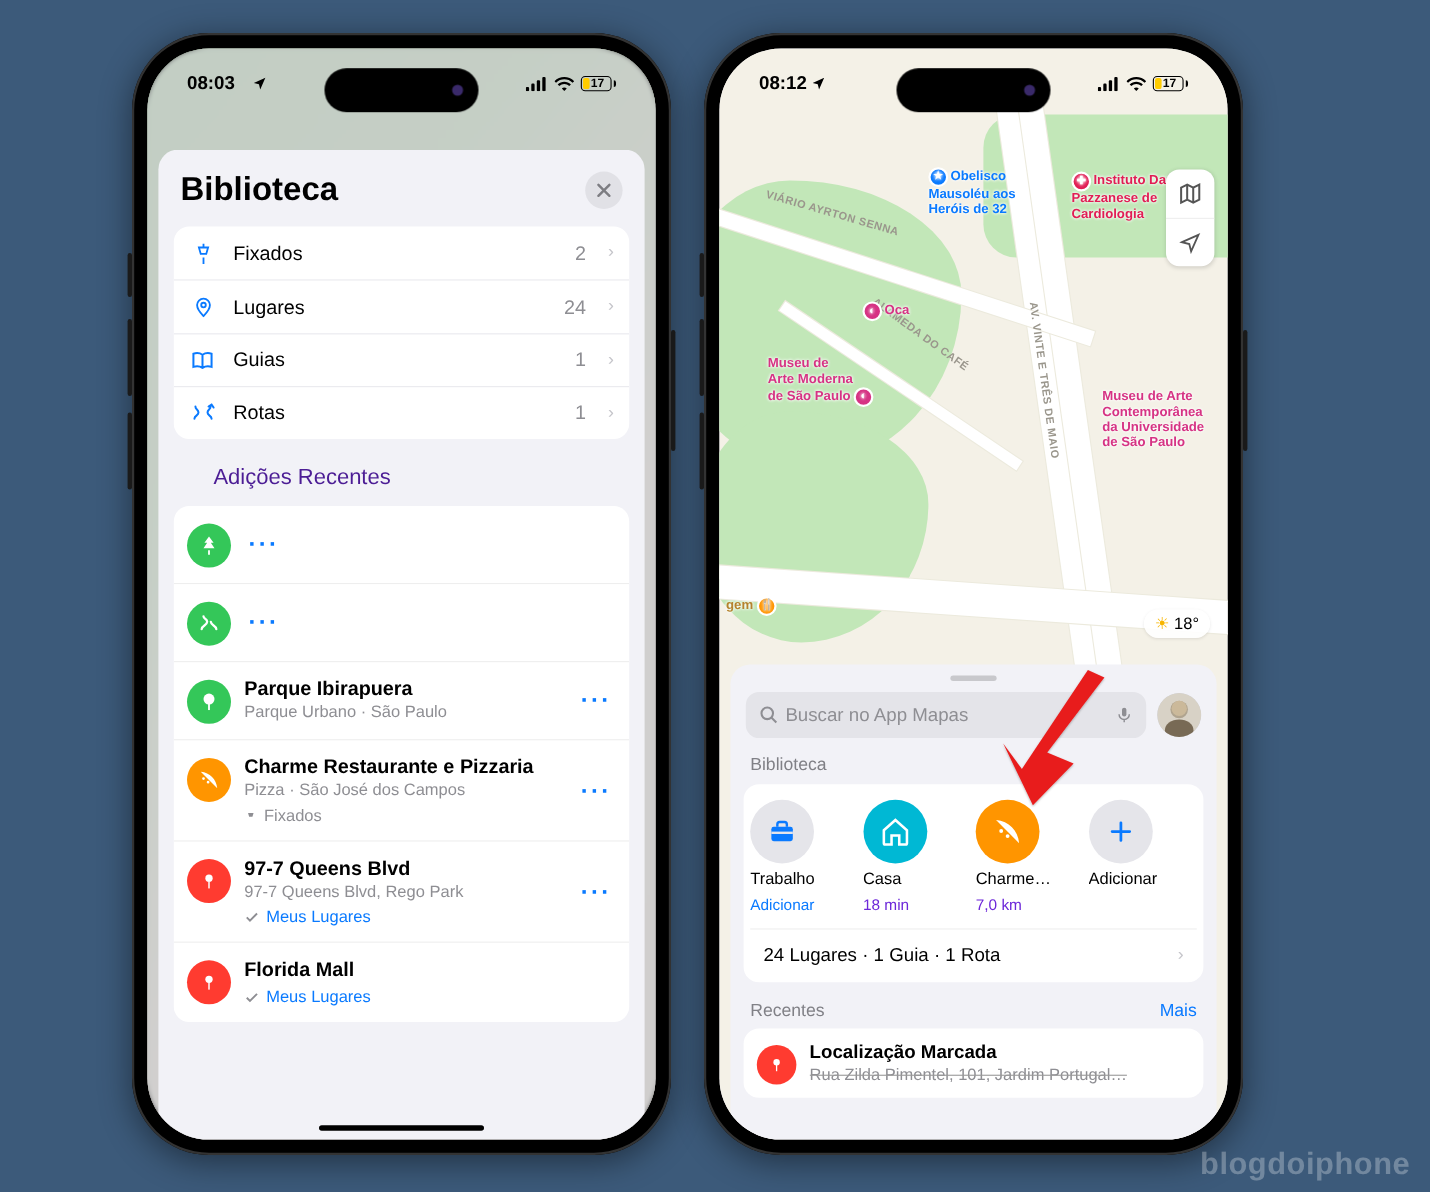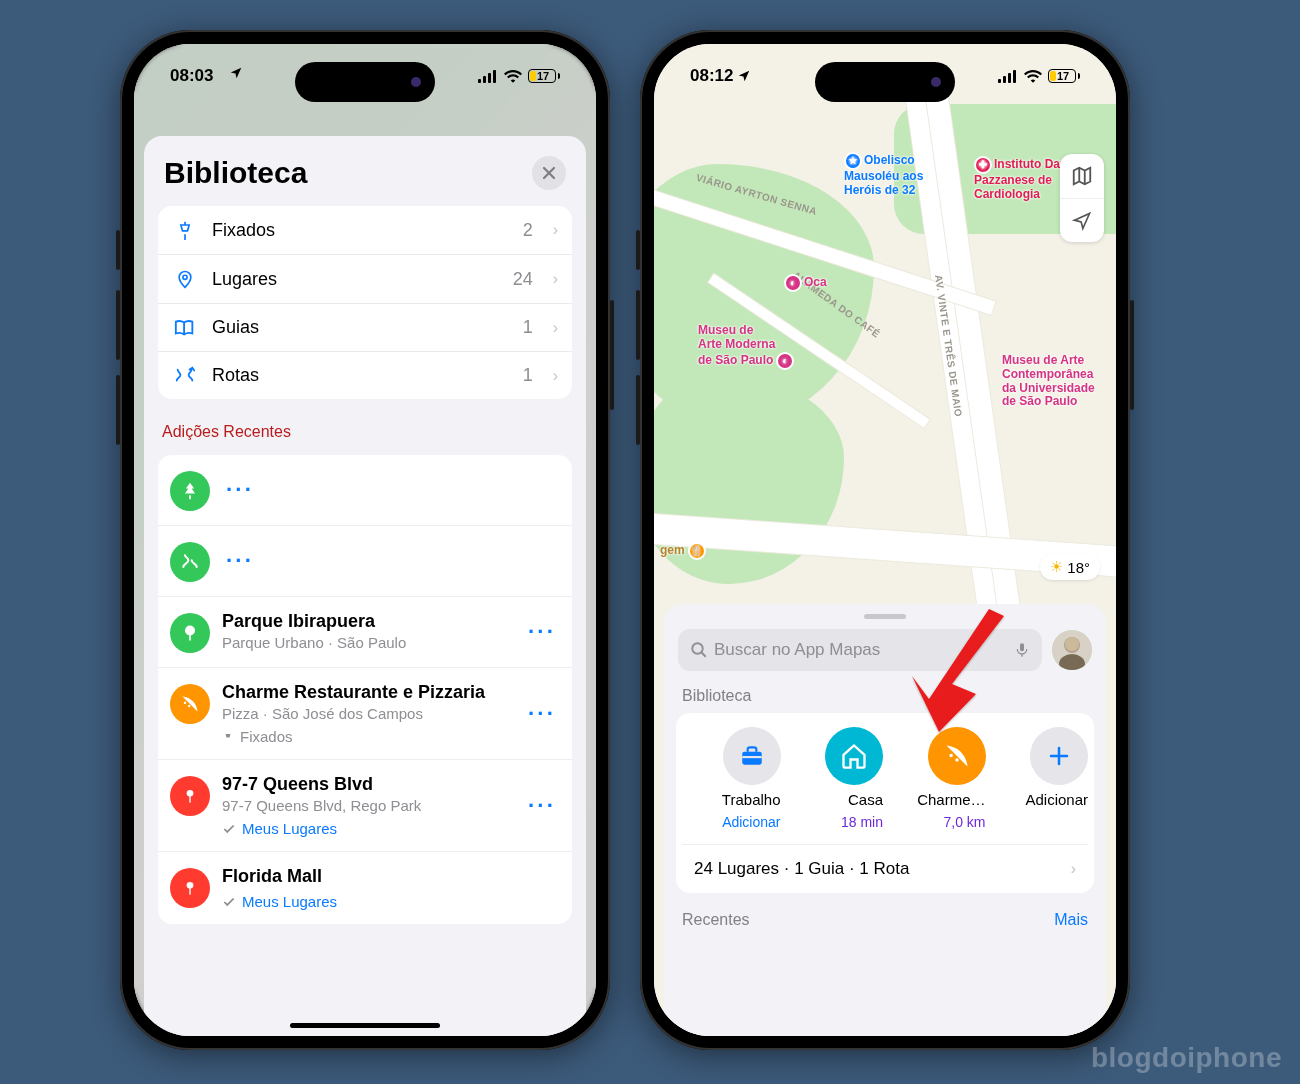--- a/index.html
+++ b/index.html
@@ -28,21 +28,21 @@
 .sheet-header{display:flex;align-items:center;justify-content:space-between;padding:20px 20px 10px 20px;}
 .sheet-title{font-size:30px;font-weight:700;color:#000;}
 .close-btn{width:34px;height:34px;border-radius:50%;background:#e1e1e6;display:flex;align-items:center;justify-content:center;color:#7d7d82;font-size:20px;font-weight:400;}
 .card{background:#fff;border-radius:14px;margin:6px 14px;overflow:hidden;}
 .row{display:flex;align-items:center;padding:13px 14px;gap:14px;border-top:1px solid #e9e9ee;}
 .row:first-child{border-top:none;}
 .row-icon{width:26px;display:flex;justify-content:center;color:#0a7aff;}
 .row-label{flex:1;font-size:18px;color:#000;}
 .row-count{font-size:18px;color:#8e8e93;margin-right:6px;}
 .chev{color:#c5c5ca;font-size:16px;}
-.section-head{font-size:16px;color:#b91c1c;padding:18px 18px 8px;}
+.section-head{font-size:20px;color:#4c1d95;padding:18px 18px 8px;margin-left:32px;}
 .recent{display:flex;align-items:flex-start;padding:14px 12px;gap:12px;border-top:1px solid #eee;}
 .recent:first-child{border-top:none;}
 .bubble{width:40px;height:40px;border-radius:50%;display:flex;align-items:center;justify-content:center;color:#fff;flex:0 0 40px;margin-top:2px;}
 .b-green{background:#34c759;}.b-orange{background:#ff9500;}.b-red{background:#ff3b30;}
 .rec-body{flex:1;min-width:0;}
 .rec-t{font-size:18px;font-weight:600;color:#000;white-space:nowrap;overflow:hidden;text-overflow:ellipsis;}
 .rec-s{font-size:15px;color:#8e8e93;margin-top:2px;white-space:nowrap;overflow:hidden;text-overflow:ellipsis;}
 .rec-tag{margin-top:6px;font-size:15px;color:#8e8e93;display:flex;align-items:center;gap:6px;}
 .rec-tag.blue span{color:#0a7aff;}
 .more{color:#0a7aff;font-size:22px;letter-spacing:2px;align-self:center;padding:0 4px;font-weight:700;}
@@ -62,21 +62,21 @@
 .weather{position:absolute;right:16px;top:510px;background:rgba(255,255,255,.9);border-radius:16px;padding:4px 10px;font-size:15px;display:flex;align-items:center;gap:4px;box-shadow:0 1px 3px rgba(0,0,0,.1);}
 .sheet2{position:absolute;left:10px;right:10px;bottom:0;top:560px;background:#f2f2f7;border-radius:18px 18px 0 0;padding:10px 0 0;}
 .grab{width:42px;height:5px;background:#c8c8cc;border-radius:3px;margin:0 auto 10px;}
 .search-row{display:flex;align-items:center;gap:10px;padding:0 14px;}
 .search-field{flex:1;background:#e4e4e9;border-radius:12px;height:42px;display:flex;align-items:center;padding:0 12px;gap:6px;color:#8e8e93;font-size:17px;}
 .avatar{width:40px;height:40px;border-radius:50%;background:#d0d0d5;display:flex;align-items:center;justify-content:center;overflow:hidden;position:relative;}
 .avatar svg{width:100%;height:100%;}
 .lib-title{font-size:16px;color:#808086;padding:16px 18px 8px;}
 .lib-card{background:#fff;border-radius:14px;margin:0 12px;padding:14px 6px 10px;}
 .lib-row{display:flex;justify-content:space-around;gap:4px;}
-.lib-item{flex:1;display:flex;flex-direction:column;align-items:flex-end;gap:6px;min-width:0;}
+.lib-item{flex:1;display:flex;flex-direction:column;align-items:flex-start;gap:6px;min-width:0;}
 .lib-bubble{width:58px;height:58px;border-radius:50%;display:flex;align-items:center;justify-content:center;color:#fff;font-size:26px;}
 .lb-gray{background:#e5e5ea;color:#0a7aff;}
 .lb-cyan{background:#00b8d4;}
 .lb-orange{background:#ff9500;}
 .lb-plus{background:#e5e5ea;color:#0a7aff;}
 .lib-name{font-size:15px;color:#000;white-space:nowrap;overflow:hidden;text-overflow:ellipsis;max-width:90px;}
 .lib-sub{font-size:14px;color:#6d28d9;}
 .lib-sub.link{color:#0a7aff;}
 .lib-summary{display:flex;align-items:center;justify-content:space-between;border-top:1px solid #eee;margin-top:14px;padding:14px 12px 4px;font-size:17px;color:#000;}
 .recents-hd{display:flex;justify-content:space-between;padding:18px 18px 6px;font-size:16px;}
@@ -94,21 +94,21 @@
   <div class="side-btn" style="left:-4px;top:260px;width:4px;height:70px"></div>
   <div class="side-btn" style="left:-4px;top:345px;width:4px;height:70px"></div>
   <div class="side-btn" style="right:-4px;top:270px;width:4px;height:110px"></div>
   <div class="screen">
     <div class="map-bg"></div>
       <div class="scrim"></div>
     <div class="notch">
         <div class="notch-dot"></div>
       </div>
     <div class="status">
-      <div style="display:flex;align-items:flex-start;gap:16px">
+      <div style="display:flex;align-items:center;gap:16px">
         <span>08:03</span>
         <svg width="14" height="14" viewBox="0 0 24 24" fill="currentColor">
             <path d="M3 11l18-8-8 18-2-8-8-2z"></path>
           </svg>
       </div>
       <div class="status-right">
         <svg width="20" height="14" viewBox="0 0 20 14">
             <rect x="0" y="10" width="3" height="4" rx="1"></rect>
             <rect x="5" y="7" width="3" height="7" rx="1"></rect>
             <rect x="10" y="4" width="3" height="10" rx="1"></rect>
@@ -433,20 +433,32 @@
         <div class="lib-summary">
           <span>24 Lugares · 1 Guia · 1 Rota</span>
           <span class="chev">›</span>
         </div>
       </div>
 
       <div class="recents-hd">
         <span class="h">Recentes</span>
         <span class="m">Mais</span>
       </div>
+      <div class="loc-row">
+        <div class="bubble b-red" style="width:36px;height:36px;flex:0 0 36px">
+            <svg width="14" height="18" viewBox="0 0 24 24" fill="#fff">
+              <circle cx="12" cy="8" r="5"></circle>
+              <rect x="11" y="12" width="2" height="10"></rect>
+            </svg>
+          </div>
+        <div class="rec-body">
+          <div class="rec-t" style="font-size:17px">Localização Marcada</div>
+          <div class="rec-s" style="text-decoration:line-through;text-decoration-color:#999">Rua Zilda Pimentel, 101, Jardim Portugal…</div>
+        </div>
+      </div>
     </div>
 
     <svg class="arrow-callout" style="left:250px;top:560px" width="110" height="130" viewBox="0 0 110 130">
       <defs>
           <filter id="s">
             <feDropShadow dx="0" dy="1" stdDeviation="1" flood-opacity=".3"></feDropShadow>
           </filter>
         </defs>
       <path d="M85 5 L25 95 L8 72 L35 128 L72 90 L48 80 L100 12 Z" fill="#e81e1e" filter="url(#s)"></path>
     </svg>

